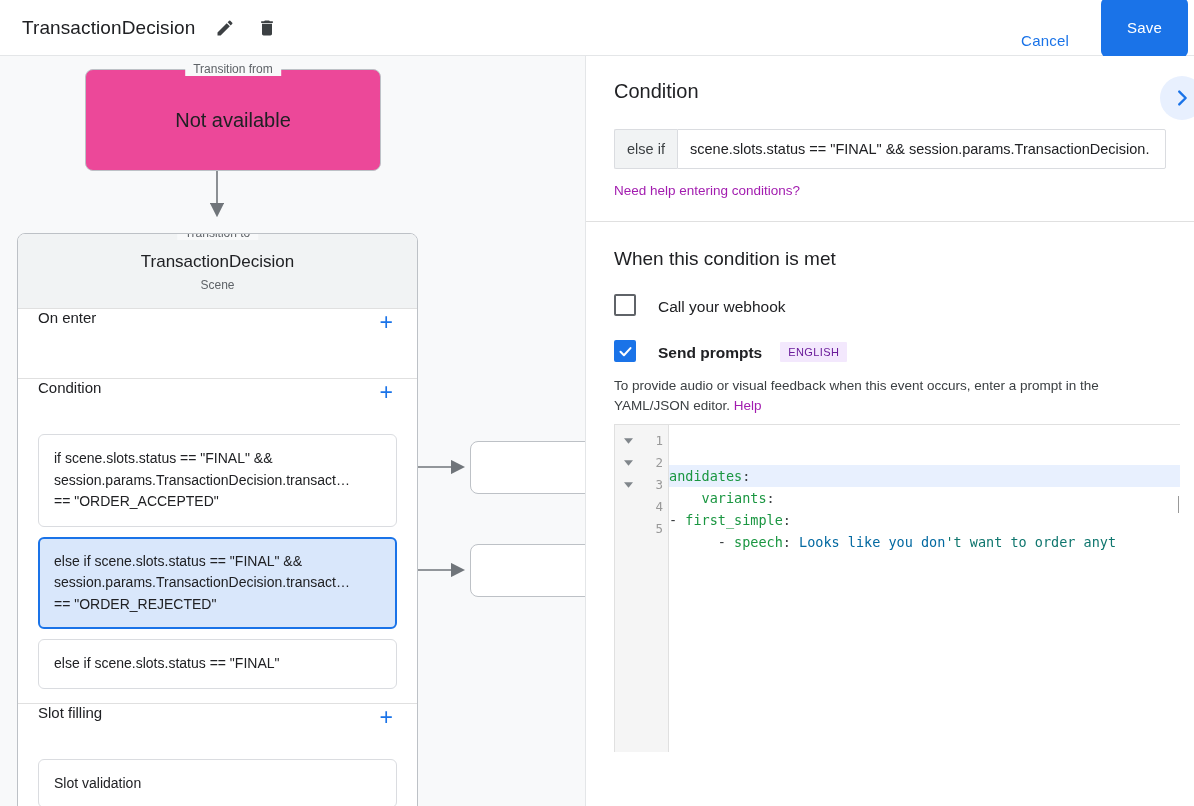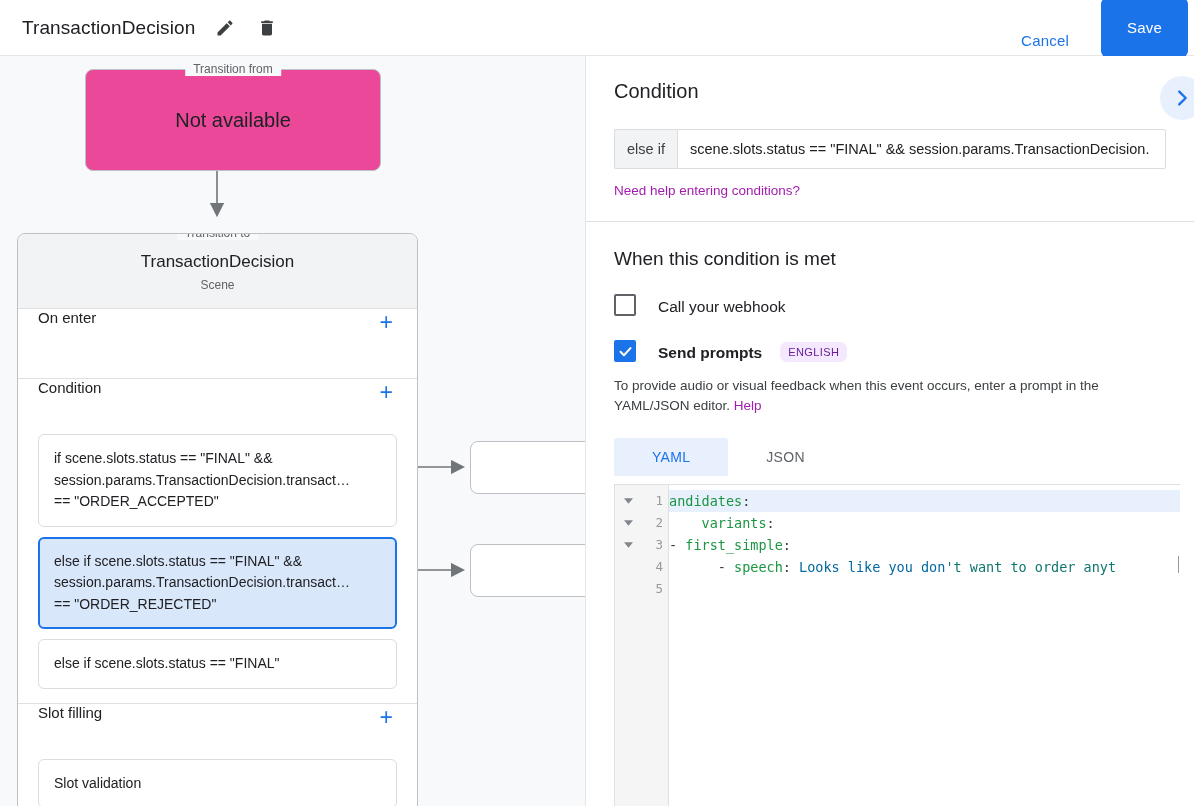--- a/index.html
+++ b/index.html
@@ -162,21 +162,21 @@
     background: #fff; cursor: pointer; flex: none;
   }
   .cbox.checked {
     background: #1a73e8; border-color: #1a73e8;
     display: flex; align-items: center; justify-content: center;
   }
   .checklabel { margin-left: 22px; font-size: 15.5px; color: #202124; }
   .checklabel.bold { font-weight: bold; }
   #lang-badge {
     margin-left: 18px; background: #f3e8fd; color: #6a1b9a;
-    font-size: 11px; letter-spacing: .4px; padding: 4px 8px; border-radius: 7px;
+    font-size: 11px; letter-spacing: .4px; padding: 4px 8px; border-radius: 1px;
   }
   #prompt-help {
     margin-top: 14px; font-size: 13.5px; color: #3c4043; line-height: 20px;
     max-width: 560px;
   }
 
   
   #editor-tabs { display: flex; margin-top: 22px; }
   .etab {
     padding: 11px 38px; font-size: 14px; color: #5f6368; cursor: pointer;
@@ -196,21 +196,21 @@
   }
   .fold { height: 22px; display: flex; align-items: center; justify-content: center; cursor: pointer; }
   #gutter {
     width: 28px; background: #f5f5f5; padding-top: 5px; flex: none;
     border-right: 1px solid #e0e0e0;
     text-align: right; padding-right: 5px;
   }
   .lineno { height: 22px; line-height: 22px; font-size: 12.5px; color: #999999; }
   #code { flex: 1; padding-top: 5px; overflow: hidden; position: relative; }
   .cline { height: 22px; line-height: 22px; font-size: 13.5px; white-space: pre; }
-  .cline.active { background: #e8f0fe; }
+  .cline.active { background: #e8f0fe; margin-top: 35px; }
   .k { color: #1a9641; }
   .p { color: #3c4043; }
   .s { color: #0f766e; }
   .t { color: #0369a1; }
   #caret {
     position: absolute; width: 1px; height: 17px; background: #999;
   }
 </style>
 </head>
 <body>
@@ -346,24 +346,20 @@
       </div>
       <div class="checklabel bold">Send prompts</div>
       <div id="lang-badge">ENGLISH</div>
     </div>
 
     <div id="prompt-help">
       <span>To provide audio or visual feedback when this event occurs, enter a prompt in the YAML/JSON editor.</span>
       <a class="link">Help</a>
     </div>
 
-    <div id="editor-tabs">
-      <div class="etab active">YAML</div>
-      <div class="etab">JSON</div>
-    </div>
 
     <div id="editor">
       <div id="fold-col">
         <div class="fold">
           <svg width="9" height="6" viewBox="0 0 10 6" fill="#80868b">
               <path d="M0 0h10L5 6z"></path>
             </svg>
         </div>
         <div class="fold">
           <svg width="9" height="6" viewBox="0 0 10 6" fill="#80868b">

